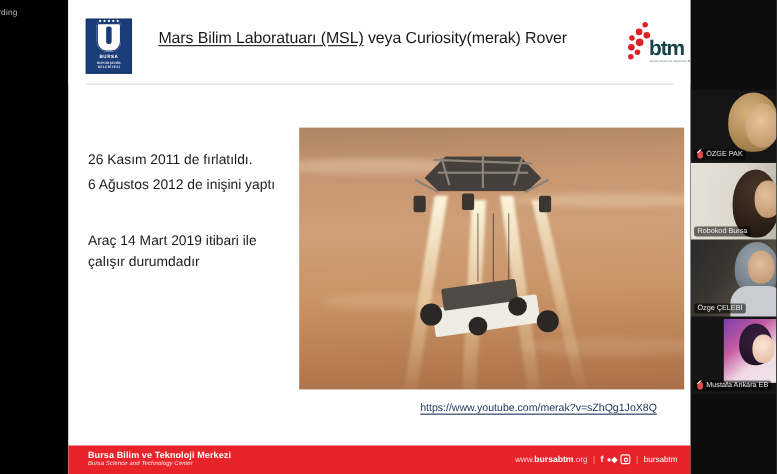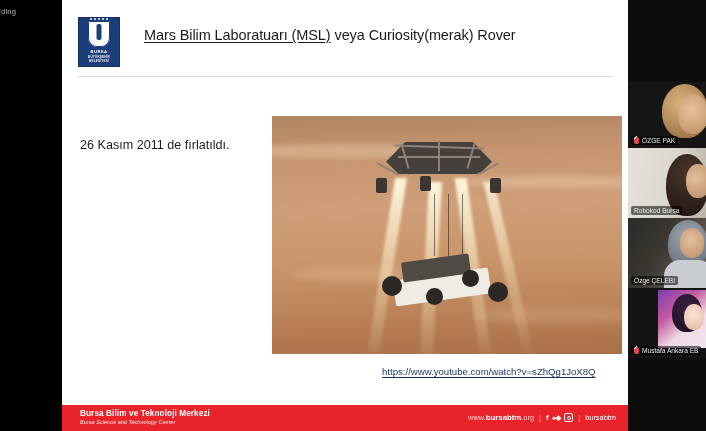--- a/index.html
+++ b/index.html
@@ -184,28 +184,42 @@
           <span>BURSA</span>
           <span class="t2">BÜYÜKŞEHİR</span>
           <span class="t2">BELEDİYESİ</span>
         </div>
       </div>
 
       <div class="slide-title">
         <span class="u">Mars Bilim Laboratuarı (MSL)</span><span> veya Curiosity(merak) Rover</span>
       </div>
 
+      <div class="btm-logo">
+        <span class="btm-dot" style="left:2px;top:14px;width:5px;height:5px;"></span>
+        <span class="btm-dot" style="left:8px;top:8px;width:6px;height:6px;"></span>
+        <span class="btm-dot" style="left:14px;top:2px;width:5px;height:5px;"></span>
+        <span class="btm-dot" style="left:1px;top:22px;width:6px;height:6px;"></span>
+        <span class="btm-dot" style="left:8px;top:17px;width:7px;height:7px;"></span>
+        <span class="btm-dot" style="left:15px;top:11px;width:6px;height:6px;"></span>
+        <span class="btm-dot" style="left:1px;top:31px;width:5px;height:5px;"></span>
+        <span class="btm-dot" style="left:7px;top:27px;width:5px;height:5px;"></span>
+        <span class="btm-word">btm</span>
+        <span class="btm-sub">Bursa Bilim ve Teknoloji Merkezi</span>
+      </div>
 
       <div class="hdr-rule"></div>
     </div>
 
     <div class="body-text">
       <p>26 Kasım 2011 de fırlatıldı.</p>
+      <p>6 Ağustos 2012 de inişini yaptı</p>
       <div class="gap"></div>
       <div class="gap"></div>
+      <p>Araç 14 Mart 2019 itibari ile çalışır durumdadır</p>
     </div>
 
     <div class="rover">
       <div class="haze" style="left:-30px;top:28px;width:200px;height:14px;"></div>
       <div class="haze" style="left:190px;top:60px;width:190px;height:12px;"></div>
       <div class="haze" style="left:20px;top:150px;width:150px;height:16px;opacity:.5;"></div>
       <div class="haze" style="left:200px;top:190px;width:170px;height:18px;opacity:.45;"></div>
 
       <div class="plume" style="left:108px;top:62px;width:12px;height:190px;transform:skewX(-9deg);"></div>
       <div class="plume" style="left:152px;top:66px;width:13px;height:190px;transform:skewX(-3deg);"></div>
@@ -233,21 +247,21 @@
       <div class="rover-body">
         <div class="rb-deck"></div>
         <div class="rb-top"></div>
         <div class="wheel" style="left:2px;top:28px;"></div>
         <div class="wheel" style="left:46px;top:40px;width:17px;height:17px;"></div>
         <div class="wheel" style="left:82px;top:22px;width:17px;height:17px;"></div>
         <div class="wheel" style="left:108px;top:34px;"></div>
       </div>
     </div>
 
-    <div class="url">https://www.youtube.com/watch?v=sZhQg1JoX8Q</div>
+    <div class="url">https://www.youtube.com/merak?v=sZhQg1JoX8Q</div>
 
     <div class="footer">
       <div class="f-left">
         <div class="f-t1">Bursa Bilim ve Teknoloji Merkezi</div>
         <div class="f-t2">Bursa Science and Technology Center</div>
       </div>
       <div class="f-right">
         <span><span>www.</span><b>bursabtm</b><span>.org</span></span>
         <span class="f-sep">|</span>
         <span class="soc">

